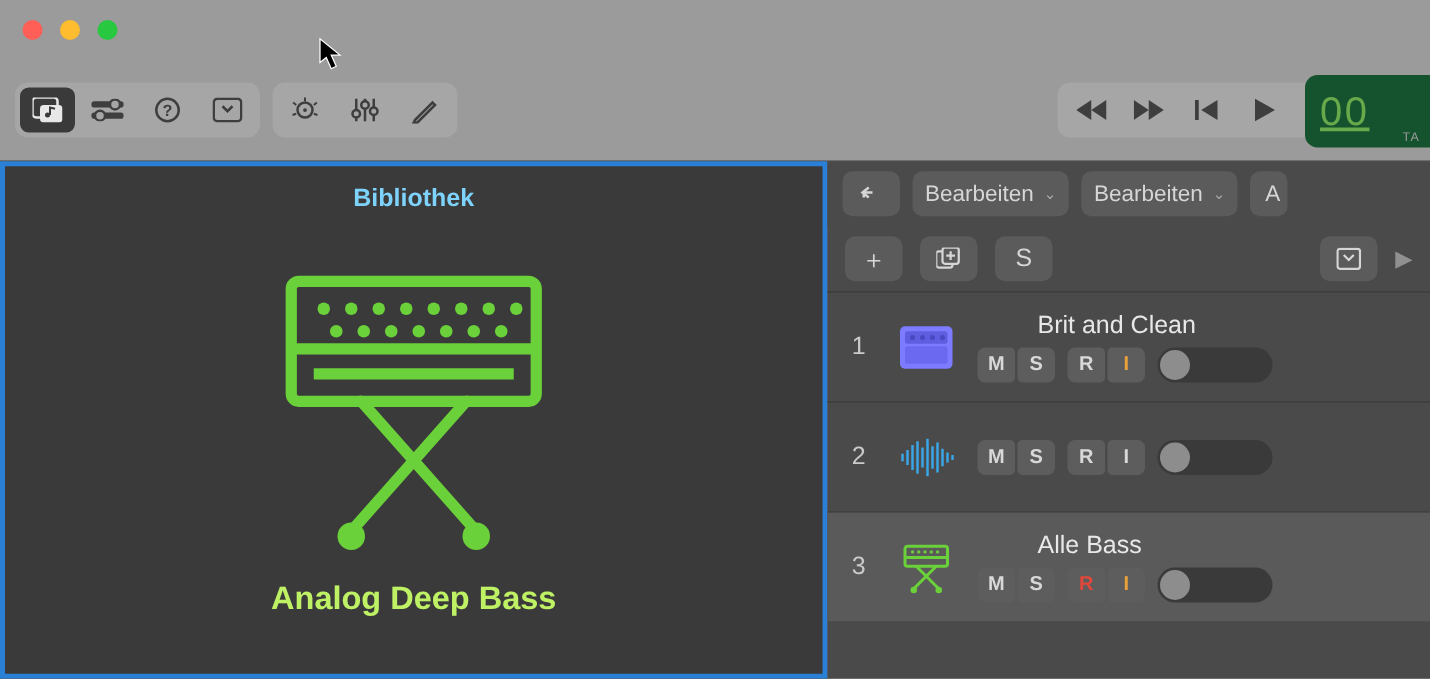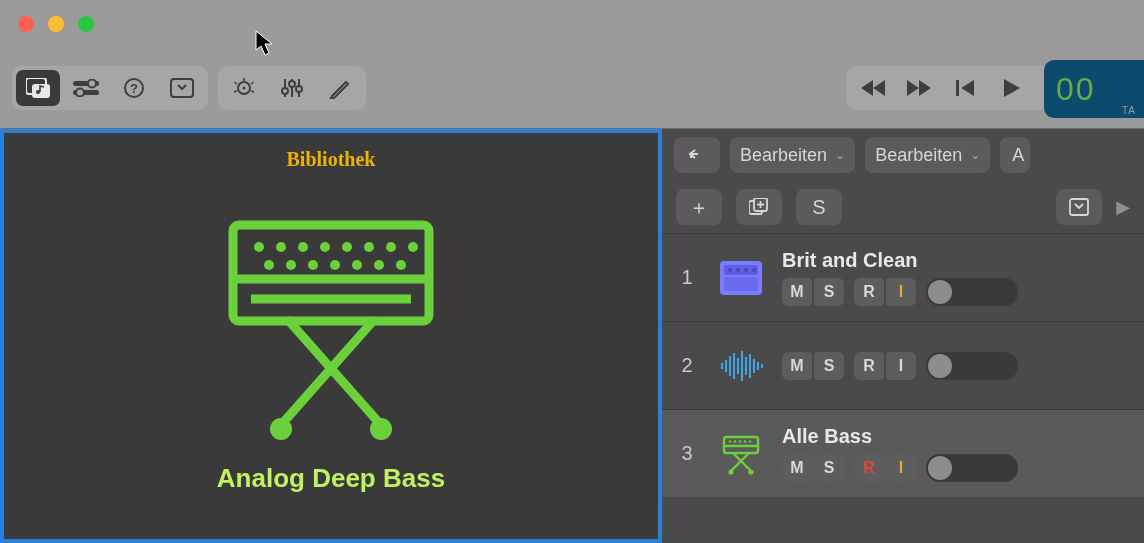--- a/index.html
+++ b/index.html
@@ -13,54 +13,54 @@
 .tl-grn { background: #28c840; }
 
 
 .toolbar { height: 80px; background: #9b9b9b; display: flex; align-items: center; padding: 0 12px; gap: 10px; position: relative; }
 .btnset { display: flex; align-items: center; background: #a6a6a6; border-radius: 10px; padding: 4px; gap: 4px; }
 .tbtn { width: 44px; height: 36px; border-radius: 7px; display: flex; align-items: center; justify-content: center; color: #3e3e3e; cursor: pointer; }
 .tbtn.active { background: #3a3a3a; color: #e8e8e8; }
 .spacer { flex: 1; }
 .transport { display: flex; align-items: center; background: #a6a6a6; border-radius: 10px; padding: 4px 6px; gap: 2px; }
 .tr-btn { width: 44px; height: 36px; display: flex; align-items: center; justify-content: center; color: #3e3e3e; cursor: pointer; border-radius: 7px; }
-.timecode { position: absolute; right: 0; top: 12px; width: 100px; height: 58px; background: #0c4a6e; border-radius: 10px 0 0 10px; color: #67a94b; font-variant-numeric: tabular-nums; display: flex; flex-direction: column; align-items: flex-start; justify-content: center; padding-left: 12px; }
+.timecode { position: absolute; right: 0; top: 12px; width: 100px; height: 58px; background: #14532d; border-radius: 10px 0 0 10px; color: #67a94b; font-variant-numeric: tabular-nums; display: flex; flex-direction: column; align-items: flex-start; justify-content: center; padding-left: 12px; text-decoration: underline; }
 .timecode .big { font-size: 32px; font-weight: 300; letter-spacing: 2px; }
 .timecode .lbl { font-size: 10px; color: #9a9a9a; text-transform: uppercase; letter-spacing: 1px; position: absolute; right: 8px; bottom: 2px; }
 
 
 .divider { height: 1px; background: #6e6e6e; }
 
 
 .work { display: flex; height: calc(543px - 48px - 80px - 1px); }
 
 
 .library { width: 662px; background: #3a3a3a; border: 4px solid #2a7fd6; border-right: 4px solid #2a7fd6; display: flex; flex-direction: column; align-items: center; }
 .lib-header { height: 52px; display: flex; align-items: center; gap: 24px; color: #c6c6c6; font-size: 20px; }
-.lib-title { font-weight: 600; color: #eab308; font-family: Liberation Serif, serif; }
+.lib-title { font-weight: 600; color: #7dd3fc; }
 .lib-scope { display: flex; align-items: center; gap: 6px; cursor: pointer; color: #cdcdcd; }
 .lib-scope .chev { font-size: 14px; }
 .lib-icon { margin-top: 30px; width: 240px; height: 230px; display: flex; align-items: center; justify-content: center; }
 .lib-caption { margin-top: 18px; color: #bef264; font-size: 26px; font-weight: 600; }
 
 
 .tracks { flex: 1; background: #4a4a4a; display: flex; flex-direction: column; }
 .tracks-header { height: 52px; background: #4a4a4a; display: flex; align-items: center; padding: 0 12px; gap: 10px; }
 .hbtn { background: #5b5b5b; color: #d6d6d6; height: 36px; border-radius: 8px; display: flex; align-items: center; justify-content: center; padding: 16px 10px; gap: 8px; cursor: pointer; font-size: 18px; }
 .hbtn.icon-only { width: 46px; padding: 0; }
 .hbtn .chev { font-size: 12px; color: #ababab; }
 .tracks-tools { height: 52px; display: flex; align-items: center; gap: 14px; padding: 0 14px; }
 .sqbtn { width: 46px; height: 36px; border-radius: 8px; background: #5b5b5b; color: #d6d6d6; display: flex; align-items: center; justify-content: center; font-size: 20px; cursor: pointer; }
 
 .track { height: 88px; display: flex; align-items: center; border-top: 1px solid #3b3b3b; }
 .track.selected { background: #5a5a5a; }
 .tnum { width: 50px; text-align: center; color: #cacaca; font-size: 20px; }
 .ticon { width: 58px; height: 58px; border-radius: 8px; display: flex; align-items: center; justify-content: center; margin-right: 12px; }
 .tbody { flex: 1; display: flex; flex-direction: column; gap: 6px; padding-right: 12px; }
-.tname { color: #e8e8e8; font-size: 20px; font-weight: 700; }
+.tname { color: #e8e8e8; font-size: 20px; font-weight: 400; margin-left: 48px; }
 .trow { display: flex; align-items: center; gap: 10px; }
 .msg { display: flex; gap: 2px; }
 .ms { width: 30px; height: 28px; background: #5d5d5d; color: #d8d8d8; display: flex; align-items: center; justify-content: center; font-size: 16px; font-weight: 600; border-radius: 4px; }
 .ms.first { border-radius: 6px 4px 4px 6px; }
 .ms.last { border-radius: 4px 6px 6px 4px; }
 .ms.armR { color: #e2473b; }
 .ms.armI { color: #e9a13a; }
 .slider { width: 92px; height: 28px; background: #3a3a3a; border-radius: 14px; position: relative; }
 .knob { width: 24px; height: 24px; border-radius: 50%; background: #8d8d8d; position: absolute; top: 2px; left: 2px; }
 

